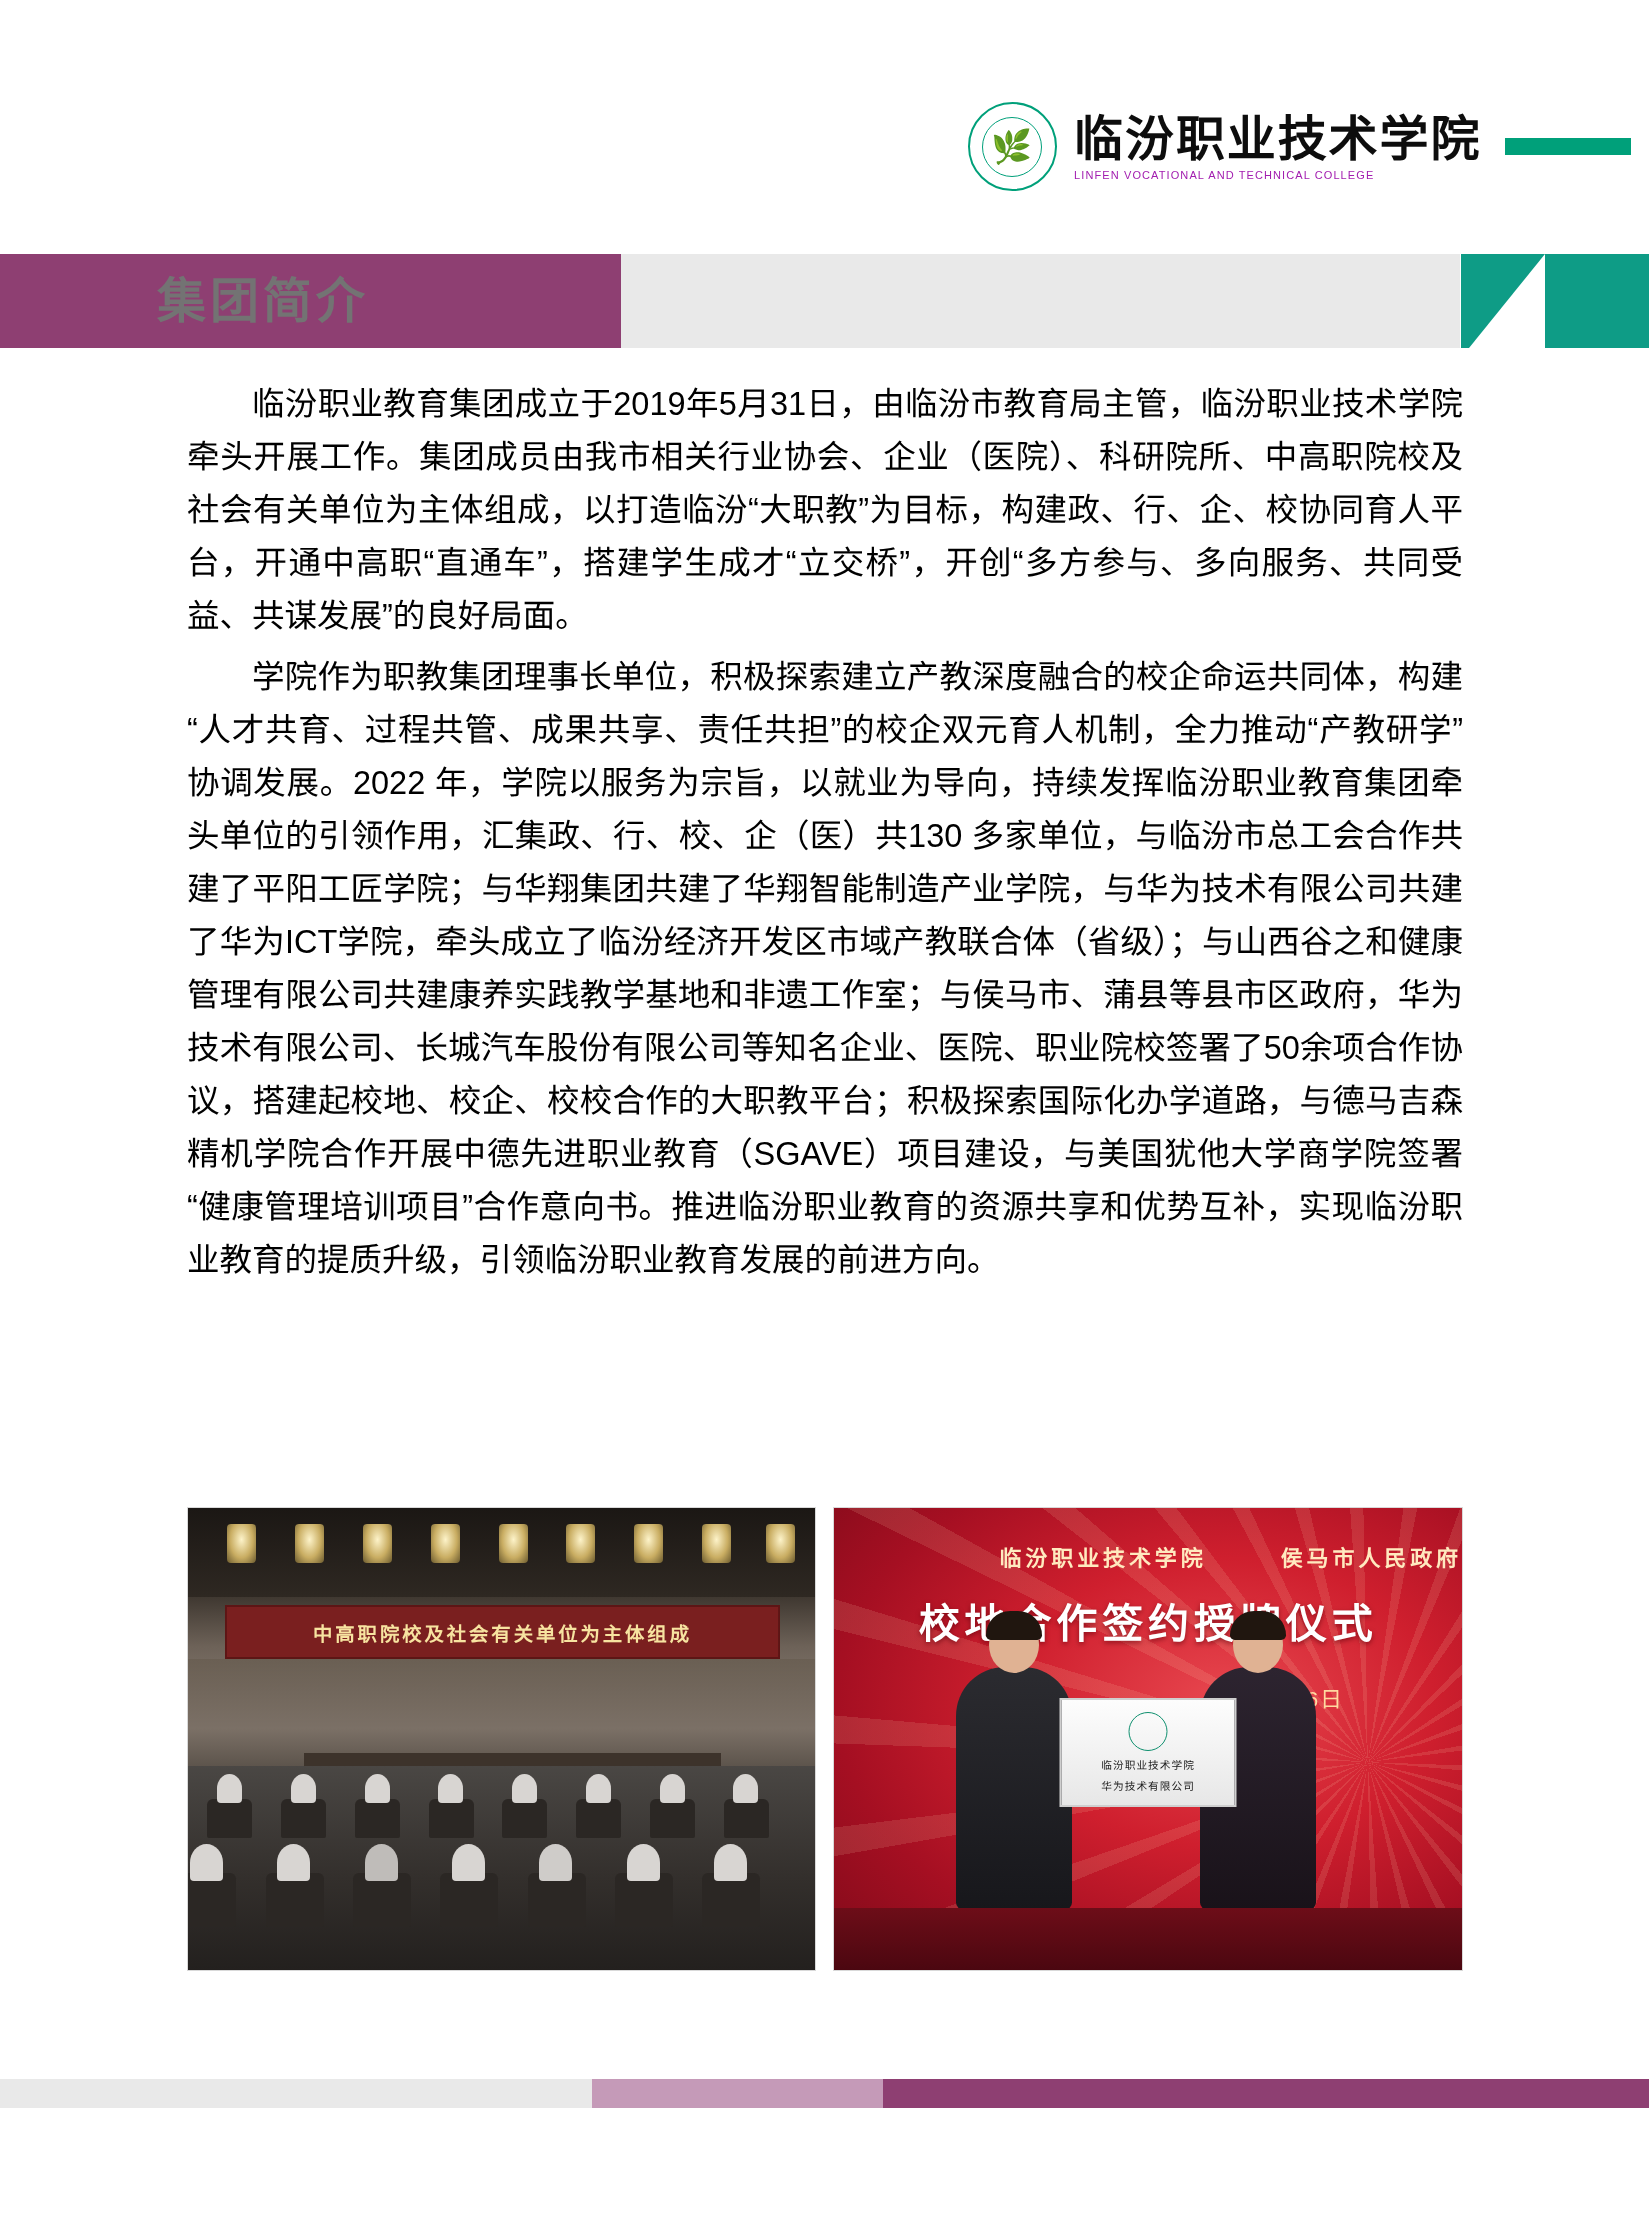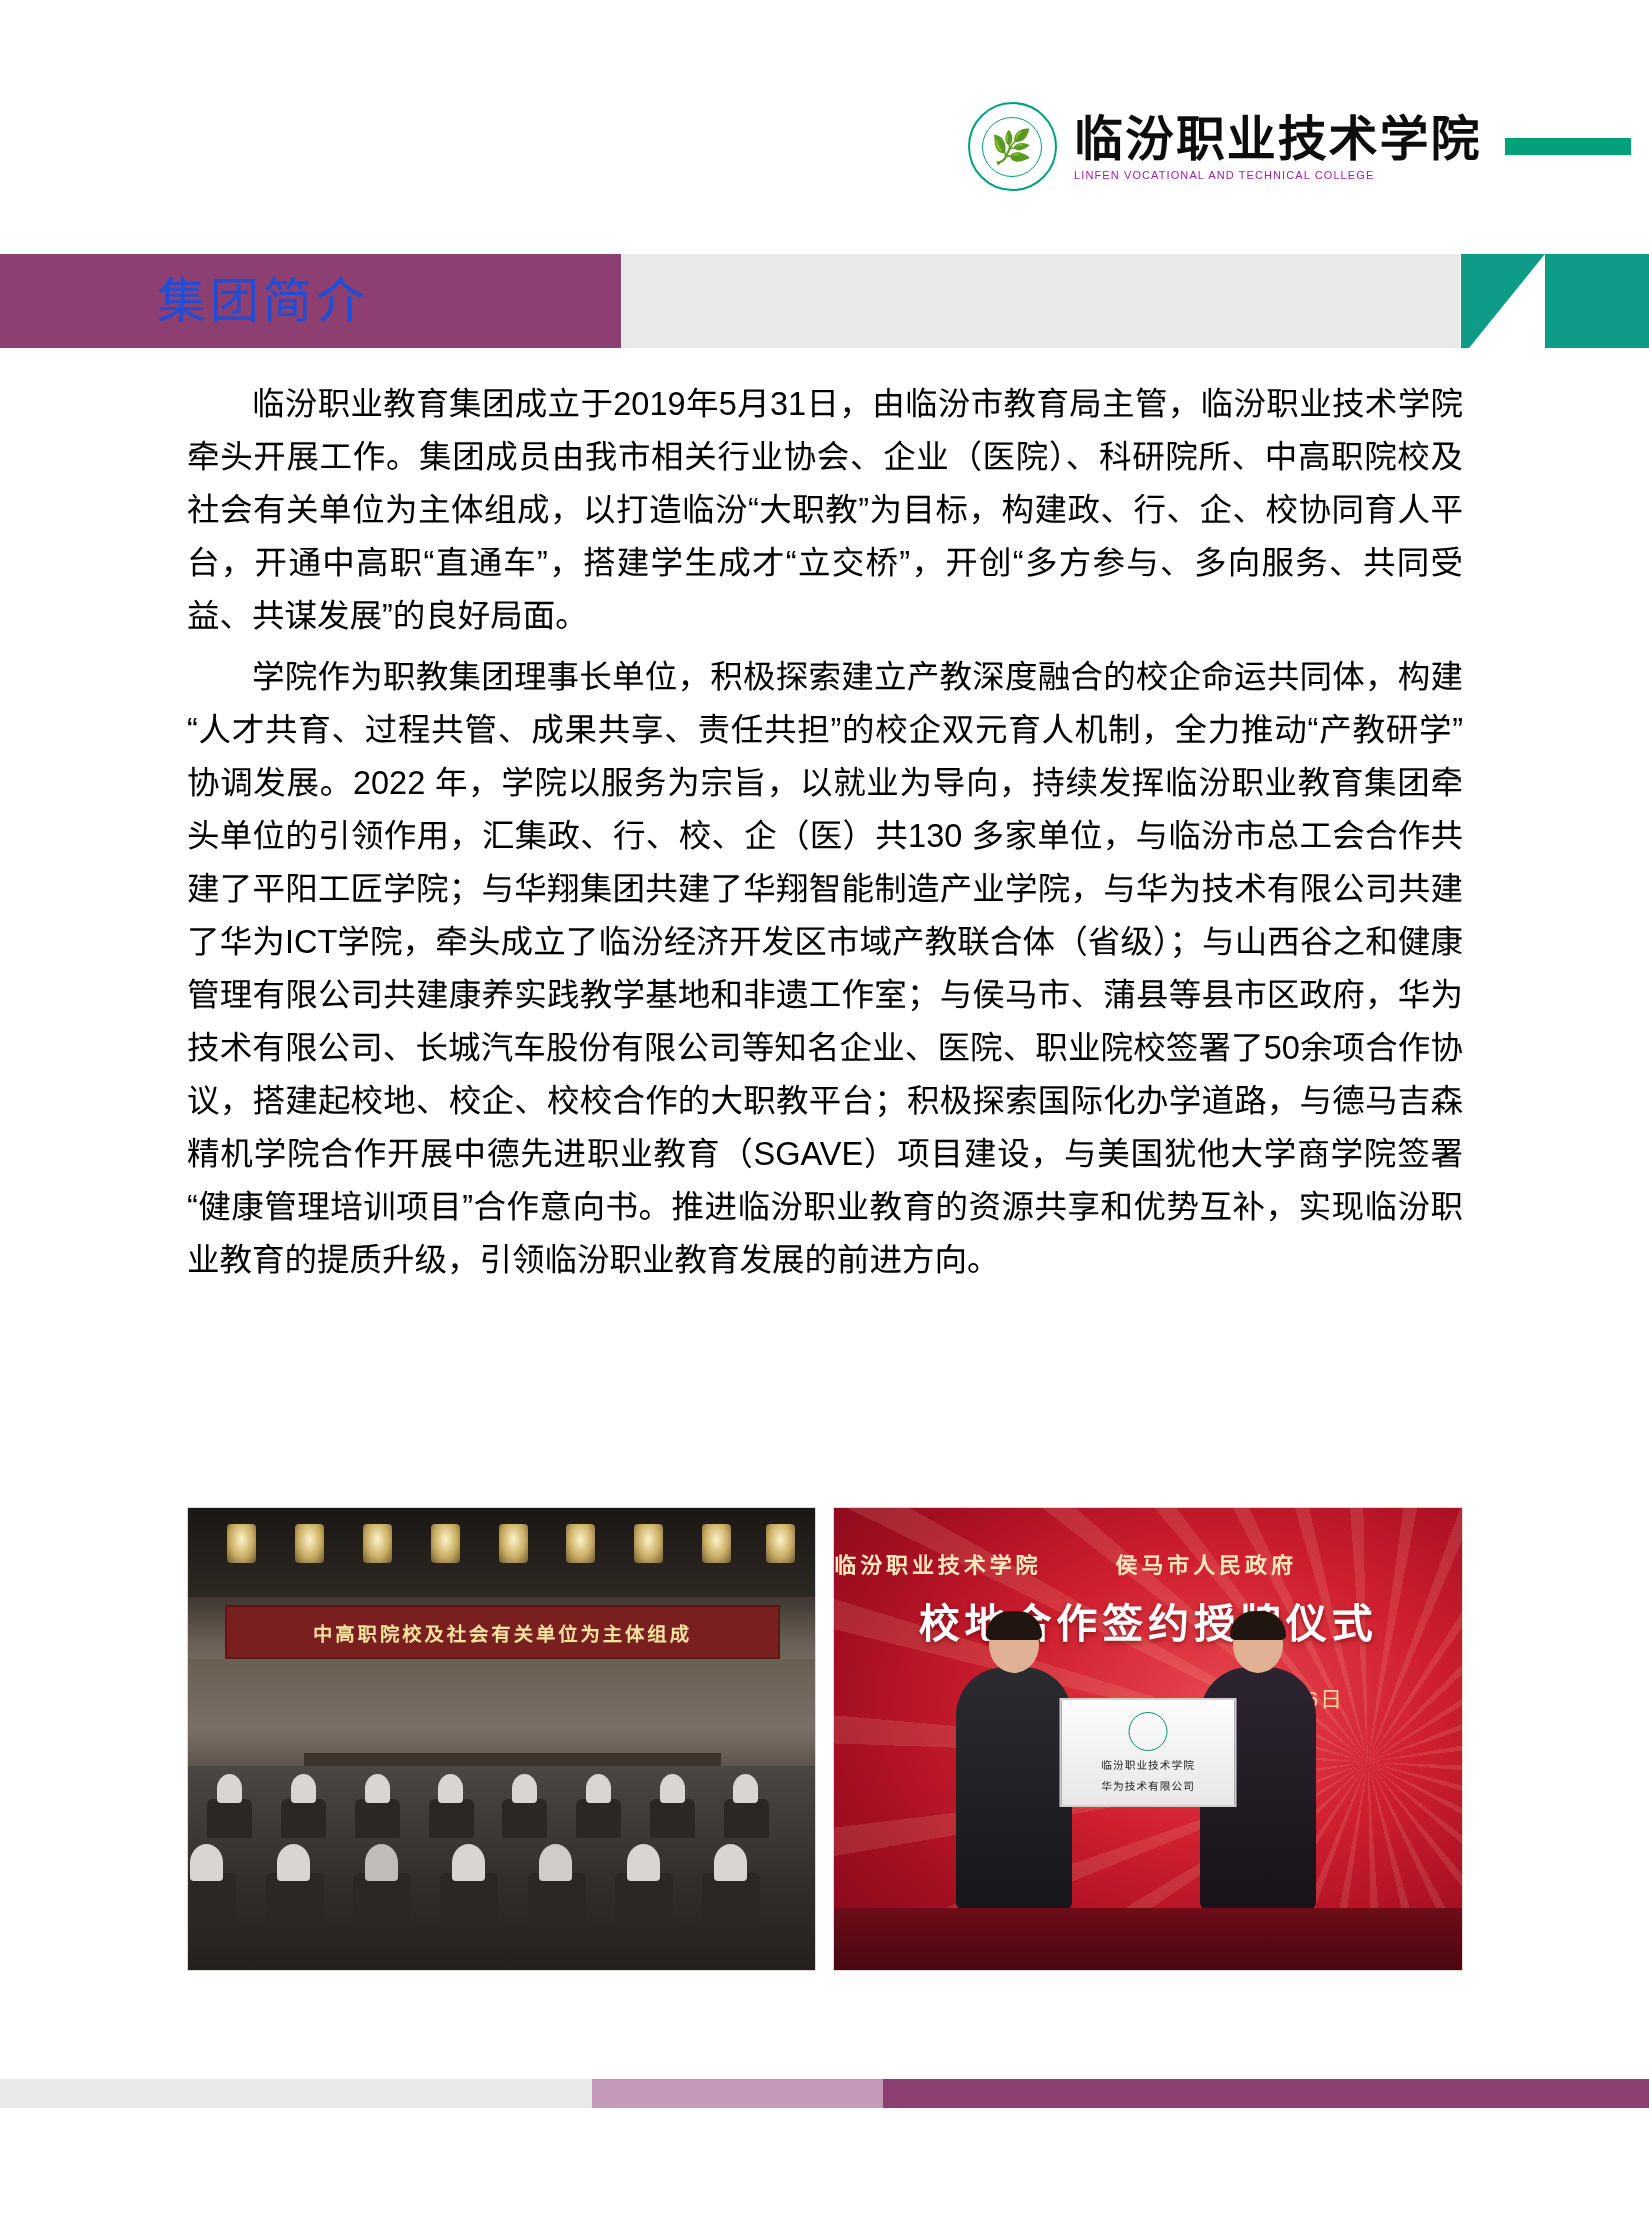--- a/index.html
+++ b/index.html
@@ -115,22 +115,22 @@
     top: 0;
     width: 621px;
     height: 94px;
     background: #8e3f72;
   }
   .band-title {
     position: absolute;
     left: 157px;
     top: 17.5px;
     font-size: 49px;
-    font-weight: normal;
-    color: #1d4ed8;
+    font-weight: bold;
+    color: #737373;
     letter-spacing: 3.9px;
     line-height: 58px;
   }
   .band-teal {
     position: absolute;
     right: 0;
     top: 0;
     width: 189px;
     height: 94px;
     background: #0e9c86;
@@ -254,22 +254,22 @@
       radial-gradient(ellipse at 62% 42%, #e8474f 0%, #cf1f2e 38%, #a50f22 70%, #7d0a19 100%);
   }
   .p2-rays {
     position: absolute; inset: 0;
     background:
       repeating-conic-gradient(from 200deg at 85% 55%, rgba(255,220,180,.16) 0deg 3deg, rgba(255,255,255,0) 3deg 12deg);
     opacity: .8;
   }
   .p2-line1 {
     position: absolute;
-    top: 39px; left: 0; right: 0;
-    text-align: left;
+    top: 32px; left: 0; right: 0;
+    text-align: right;
     color: #ffe9bf;
     font-size: 22px;
     font-weight: bold;
     letter-spacing: 3.9px;
     white-space: nowrap;
   }
   .p2-line1 .gap { display: inline-block; width: 54px; }
   .p2-line2 {
     position: absolute;
     top: 82px; left: 0; right: 0;

